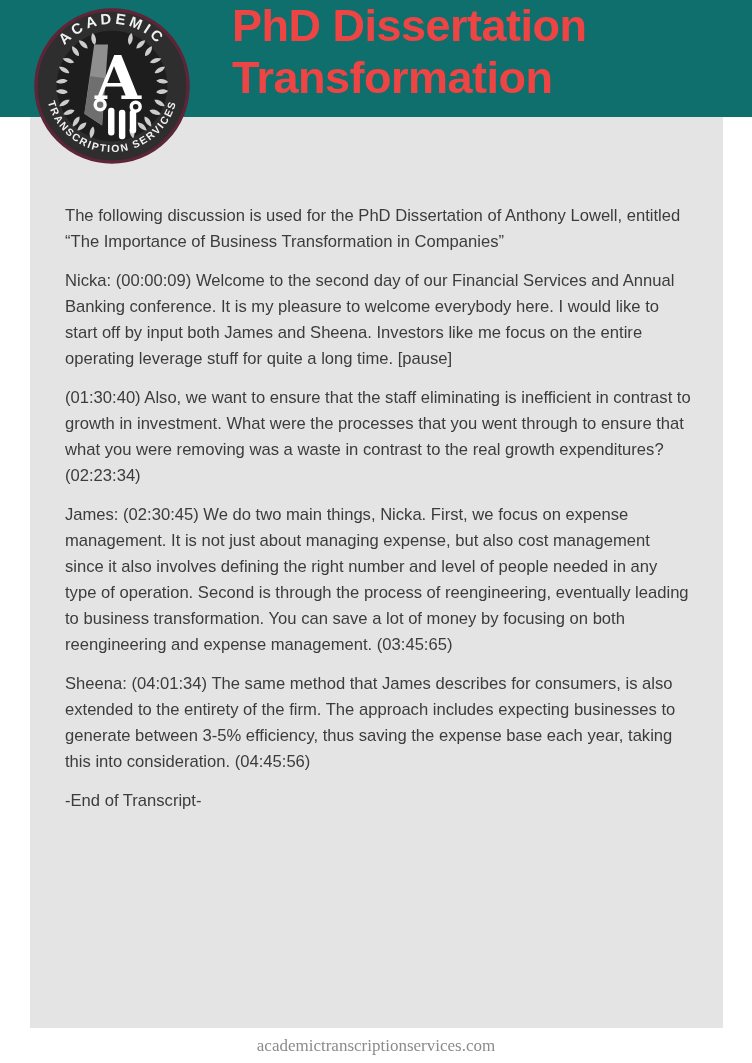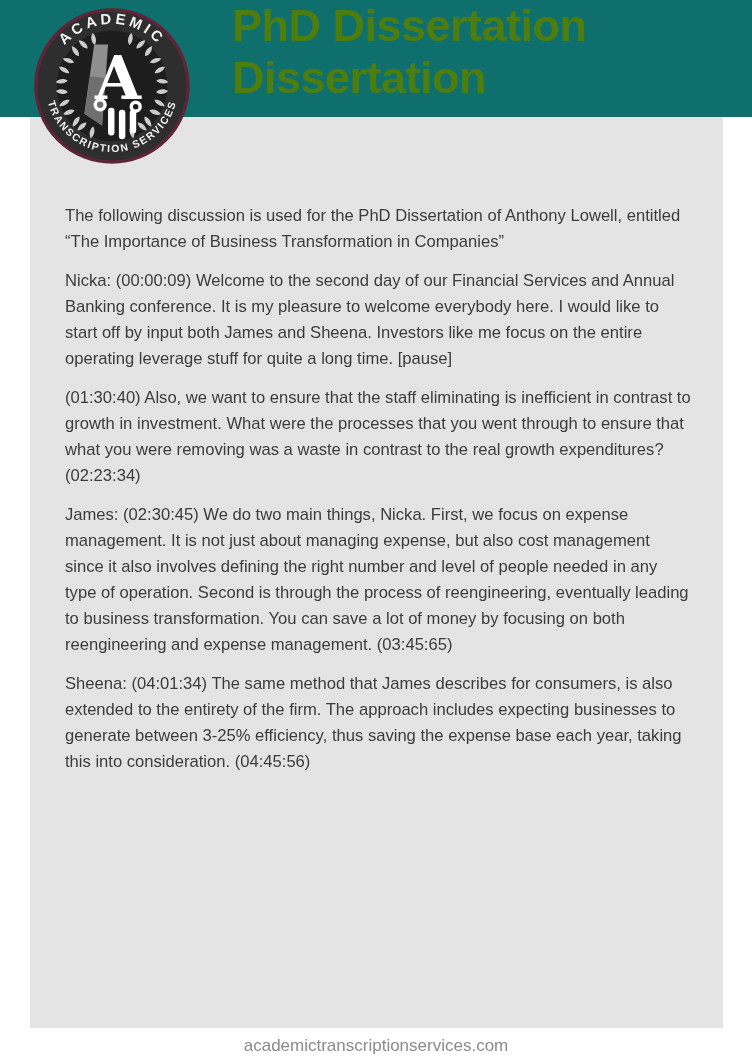--- a/index.html
+++ b/index.html
@@ -14,21 +14,21 @@
   }
   .header-band {
     position: absolute;
     left: 0; top: 0;
     width: 752px; height: 117px;
     background: #0f6f6c;
   }
   .doc-title {
     position: absolute;
     left: 232px; top: 0;
-    color: #4d7c0f;
+    color: #ef4444;
     font-weight: bold;
     font-size: 45px;
     line-height: 52px;
     letter-spacing: -0.5px;
   }
   .doc-title span { display: block; }
   .logo {
     position: absolute;
     left: 33px; top: 7px;
     width: 158px; height: 158px;
@@ -53,41 +53,43 @@
     left: 0; bottom: 0;
     width: 752px; height: 35px;
     background: #ffffff;
     display: flex;
     align-items: center;
     justify-content: center;
   }
   .footer .site {
     color: #8b8b8b;
     font-size: 17px;
+    font-family: Liberation Serif, serif;
   }
 </style>
 </head>
 <body>
 
 <div class="page">
 
   <div class="header-band"></div>
 
   <h1 class="doc-title">
     <span>PhD Dissertation</span>
-    <span>Dissertation</span>
+    <span>Transformation</span>
   </h1>
 
   <div class="panel">
     <div class="transcript">
       <p>The following discussion is used for the PhD Dissertation of Anthony Lowell, entitled “The Importance of Business Transformation in Companies”</p>
       <p>Nicka: (00:00:09) Welcome to the second day of our Financial Services and Annual Banking conference. It is my pleasure to welcome everybody here. I would like to start off by input both James and Sheena. Investors like me focus on the entire operating leverage stuff for quite a long time. [pause]</p>
       <p>(01:30:40) Also, we want to ensure that the staff eliminating is inefficient in contrast to growth in investment. What were the processes that you went through to ensure that what you were removing was a waste in contrast to the real growth expenditures? (02:23:34)</p>
       <p>James: (02:30:45) We do two main things, Nicka. First, we focus on expense management. It is not just about managing expense, but also cost management since it also involves defining the right number and level of people needed in any type of operation. Second is through the process of reengineering, eventually leading to business transformation. You can save a lot of money by focusing on both reengineering and expense management. (03:45:65)</p>
-      <p>Sheena: (04:01:34) The same method that James describes for consumers, is also extended to the entirety of the firm. The approach includes expecting businesses to generate between 3-25% efficiency, thus saving the expense base each year, taking this into consideration. (04:45:56)</p>
+      <p>Sheena: (04:01:34) The same method that James describes for consumers, is also extended to the entirety of the firm. The approach includes expecting businesses to generate between 3-5% efficiency, thus saving the expense base each year, taking this into consideration. (04:45:56)</p>
+      <p>-End of Transcript-</p>
     </div>
   </div>
 
   <svg class="logo" viewBox="0 0 160 160" xmlns="http://www.w3.org/2000/svg">
     <defs>
       <path id="arcTop" d="M 17 80 A 63 63 0 0 1 143 80" fill="none"></path>
       <path id="arcBottom" d="M 13 80 A 67 67 0 0 0 147 80" fill="none"></path>
       <g id="leafpair">
         <path d="M0 0 C3.5 -2.5 4.5 -8 2 -12 C-1.5 -9 -2.5 -3.5 0 0 Z" transform="translate(76 35) rotate(-28)"></path>
         <path d="M0 0 C-3.5 -2.5 -4.5 -8 -2 -12 C1.5 -9 2.5 -3.5 0 0 Z" transform="translate(84 35) rotate(28)"></path>

